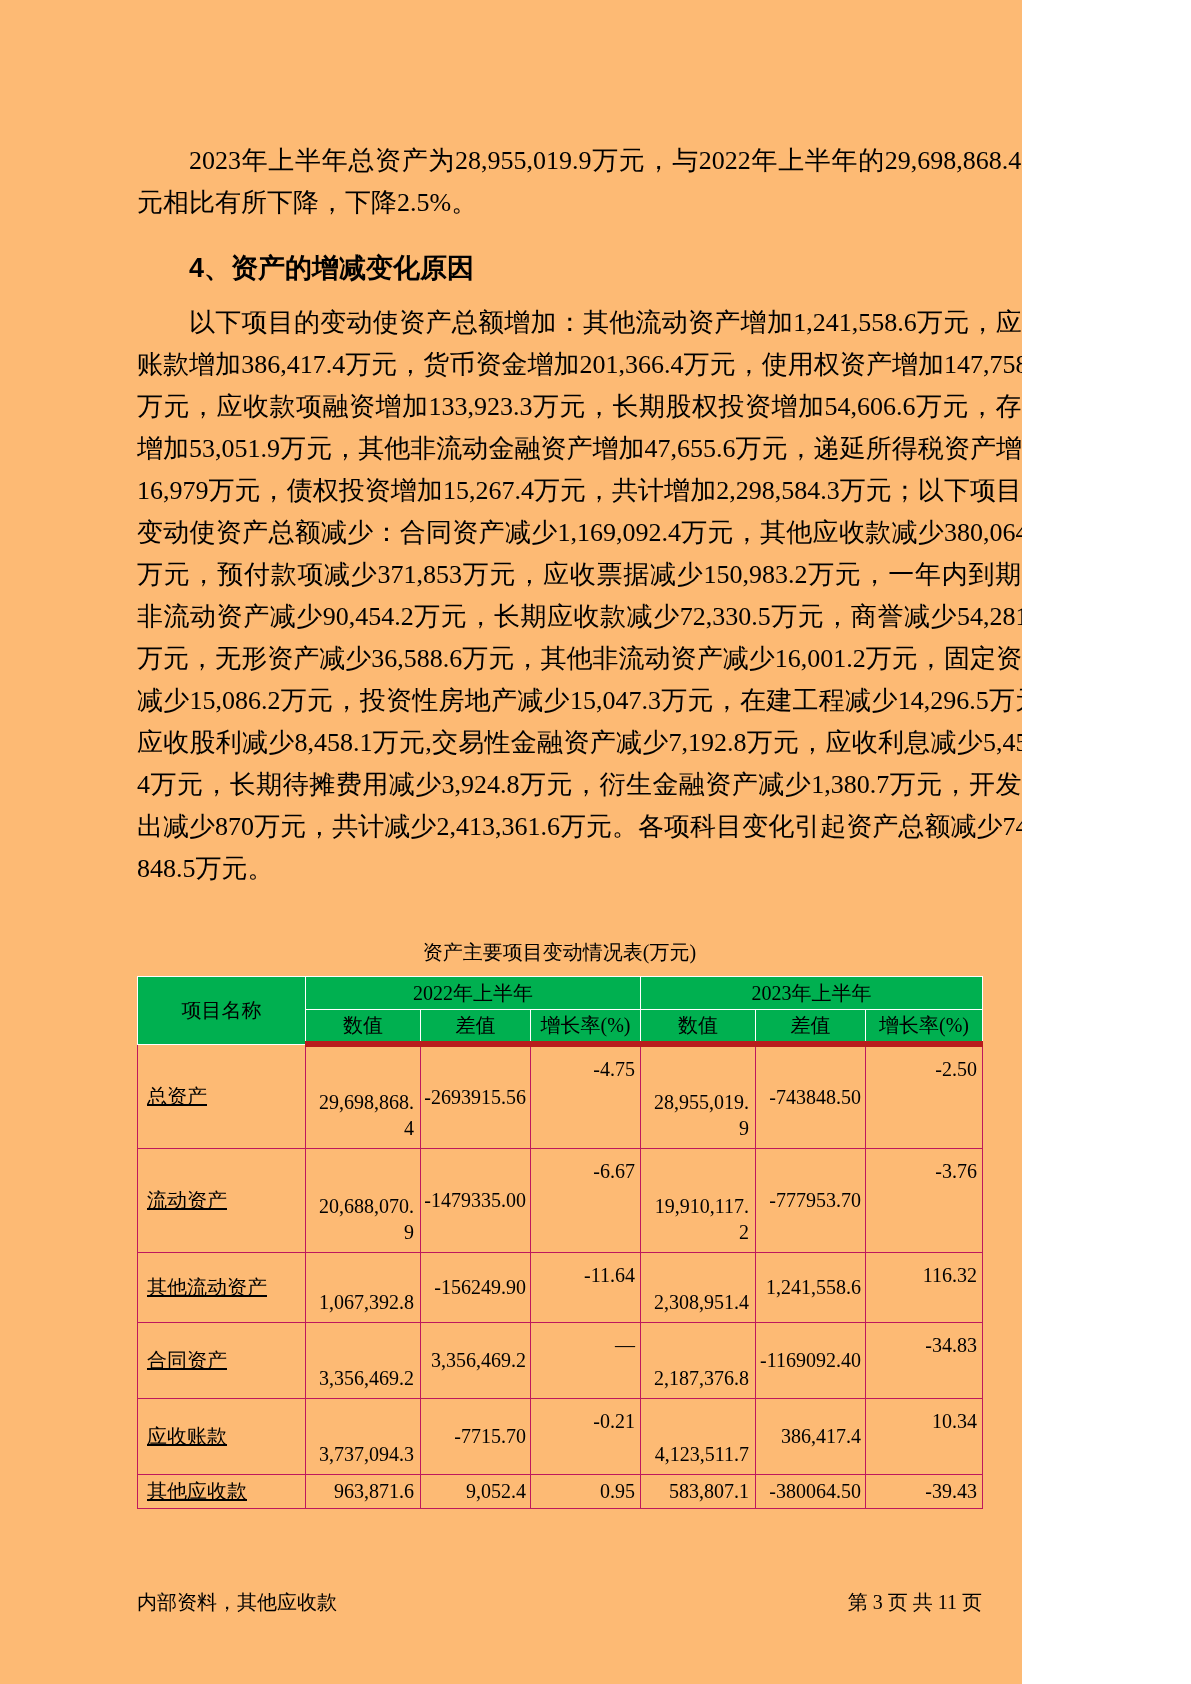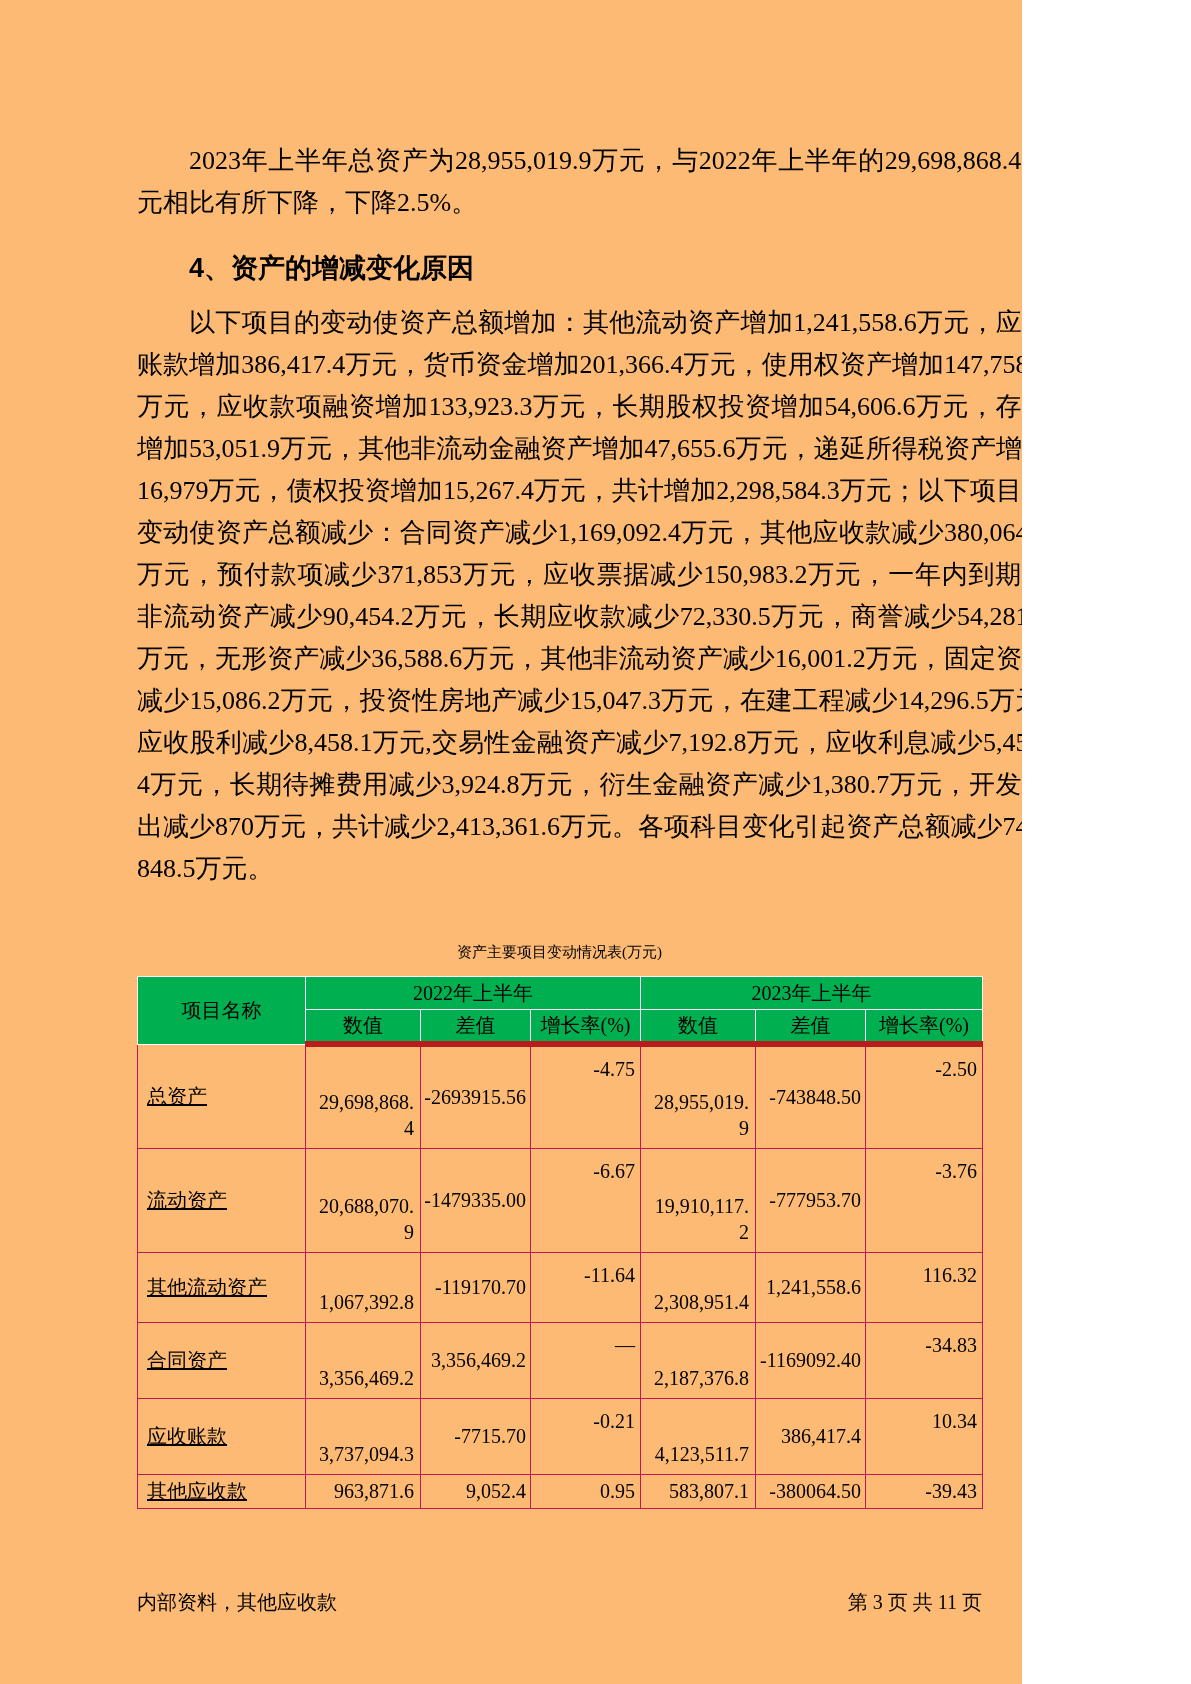--- a/index.html
+++ b/index.html
@@ -35,21 +35,21 @@
     padding-left:52px;
   }
   .table-block {
     position:absolute;
     left:137px;
     top:938px;
     width:845px;
   }
   .table-caption {
     text-align:center;
-    font-size:15px;
+    font-size:20px;
     line-height:28px;
     margin-bottom:10px;
   }
   table.asset-table {
     border-collapse:collapse;
     width:845px;
     table-layout:fixed;
     font-size:20px;
   }
   .asset-table thead tr { height:33px; }
@@ -140,21 +140,21 @@
           <td class="num">20,688,070.9</td>
           <td class="diff">-1479335.00</td>
           <td class="growth">-6.67</td>
           <td class="num">19,910,117.2</td>
           <td class="diff">-777953.70</td>
           <td class="growth">-3.76</td>
         </tr>
         <tr class="h70">
           <td class="name">其他流动资产</td>
           <td class="num">1,067,392.8</td>
-          <td class="diff">-119170.70</td>
+          <td class="diff">-156249.90</td>
           <td class="growth">-11.64</td>
           <td class="num">2,308,951.4</td>
           <td class="diff">1,241,558.6</td>
           <td class="growth">116.32</td>
         </tr>
         <tr class="h76">
           <td class="name">合同资产</td>
           <td class="num">3,356,469.2</td>
           <td class="diff">3,356,469.2</td>
           <td class="growth">—</td>

